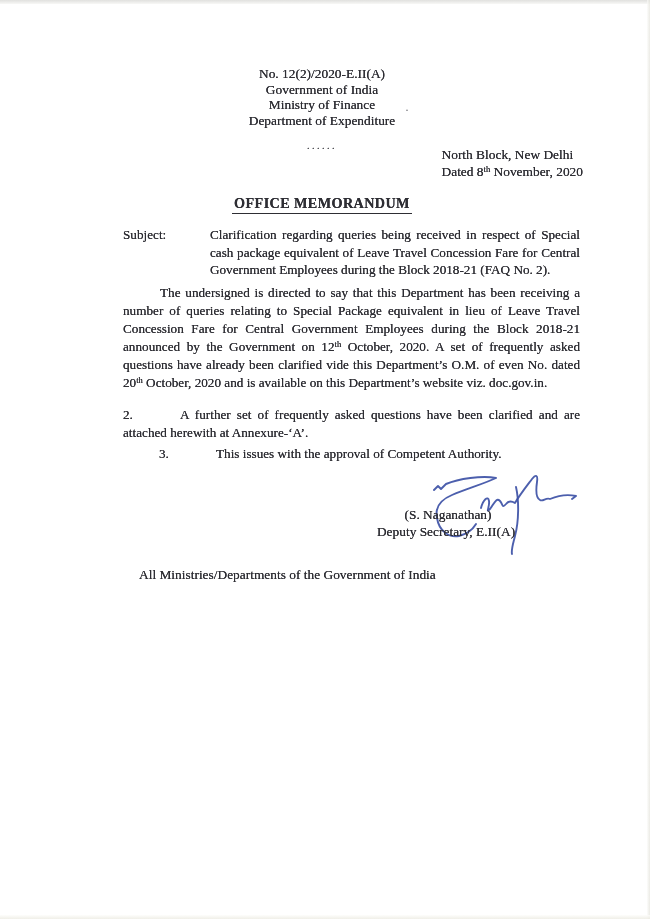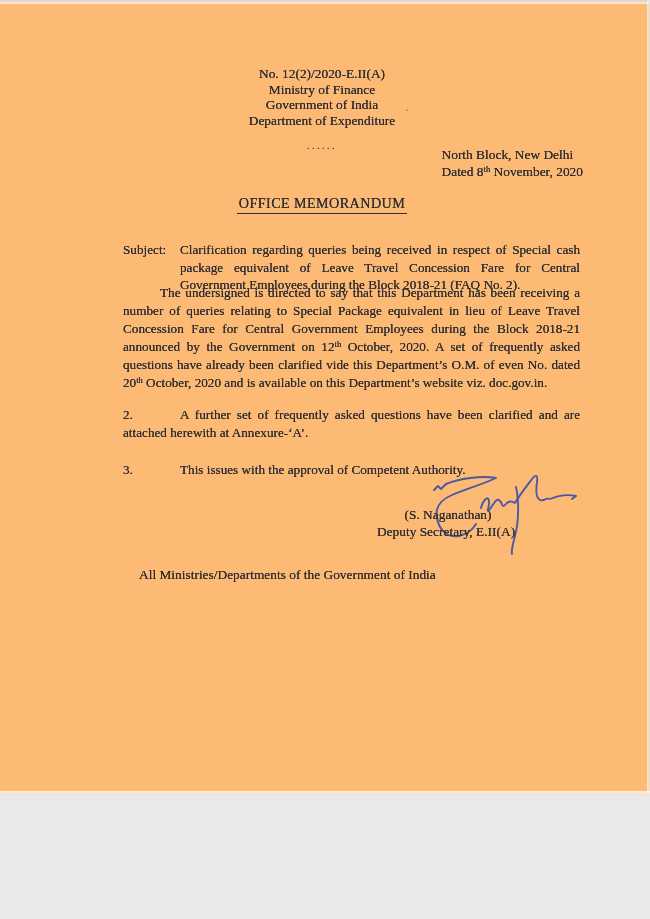--- a/index.html
+++ b/index.html
@@ -1,20 +1,20 @@
 <!DOCTYPE html>
 <html style="--ink: #2e2e34; --sig: #3d51a6;"><head>
 <meta charset="utf-8">
 <style>
   html,body{margin:0;padding:0;background:#e9e9e9;}
   .page{
     position:relative;
-    width:650px;height:795px;
+    width:650px;height:919px;
     margin:0 auto;
-    background:#fdba74;
+    background:#ffffff;
     overflow:hidden;
     font-family:"Liberation Serif", serif;
     color:var(--ink,#2e2e34);
   }
   
   .scan-edge-top{position:absolute;left:0;top:0;width:650px;height:4px;
     background:linear-gradient(#d9d9d6,#f6f6f4);opacity:.8;}
   .scan-edge-right{position:absolute;right:0;top:0;width:3px;height:919px;
     background:linear-gradient(90deg,#fbfbf9,#e3e2da);opacity:.7;}
   .scan-edge-bottom{position:absolute;left:0;bottom:0;width:650px;height:4px;
@@ -24,32 +24,32 @@
   .txt{text-shadow:0 0 .35px currentColor;}
 
   .hdr{position:absolute;left:0;top:66px;width:644px;text-align:center;
     font-size:13.4px;line-height:15.7px;}
   .dots{margin-top:9px;font-size:10px;letter-spacing:2.5px;color:#4a4a50;}
 
   .placedate{position:absolute;right:67px;top:147px;text-align:left;
     font-size:13.4px;line-height:16.5px;}
 
   .memo-title-wrap{position:absolute;left:0;top:194px;width:644px;text-align:center;}
-  .memo-title{display:inline-block;font-weight:normal;font-size:14.2px;
+  .memo-title{display:inline-block;font-weight:bold;font-size:14.2px;
     letter-spacing:.4px;border-bottom:1.6px solid var(--ink,#2e2e34);padding:0 2px 1px;}
 
-  .subject-row{position:absolute;left:123px;top:241px;width:457px;display:flex;}
+  .subject-row{position:absolute;left:123px;top:226px;width:457px;display:flex;gap:30px;}
   .subject-label{width:57px;flex:none;font-size:13.2px;line-height:17.6px;}
   .subject-text{width:400px;font-size:13.2px;line-height:17.6px;text-align:justify;}
 
   .para{position:absolute;left:123px;width:457px;font-size:13.2px;
     line-height:18px;text-align:justify;}
   .para-1{top:284px;text-indent:37px;}
   .para-2{top:406px;}
-  .para-3{top:461px;}
+  .para-3{top:445px;margin-left:36px;}
   .pnum{display:inline-block;width:57px;text-indent:0;}
   sup{font-size:8.5px;line-height:0;vertical-align:4px;letter-spacing:0;}
   .b{font-weight:normal;}
 
   .sig-svg{position:absolute;left:426px;top:473px;width:156px;height:84px;}
   .sig-svg path{fill:none;stroke:var(--sig,#3d51a6);stroke-width:1.9;
     stroke-linecap:round;stroke-linejoin:round;opacity:.92;}
   .sig-block{position:absolute;left:320px;top:506px;width:258px;text-align:center;
     font-size:13.4px;line-height:17.2px;}
   .sig-name{padding-right:2px;}
@@ -61,22 +61,22 @@
 <body>
 
 <div class="page">
 
   <div class="scan-edge-top"></div>
   <div class="scan-edge-right"></div>
   <div class="scan-edge-bottom"></div>
 
   <div class="hdr txt">
     <div>No. 12(2)/2020-E.II(A)</div>
+    <div>Government of India</div>
     <div>Ministry of Finance</div>
-    <div>Government of India</div>
     <div>Department of Expenditure</div>
     <div class="dots">......</div>
   </div>
 
   <span class="stray-dot">·</span>
 
   <div class="placedate txt">
     <div>North Block, New Delhi</div>
     <div><span>Dated 8</span><sup>th</sup><span> November, 2020</span></div>
   </div>

